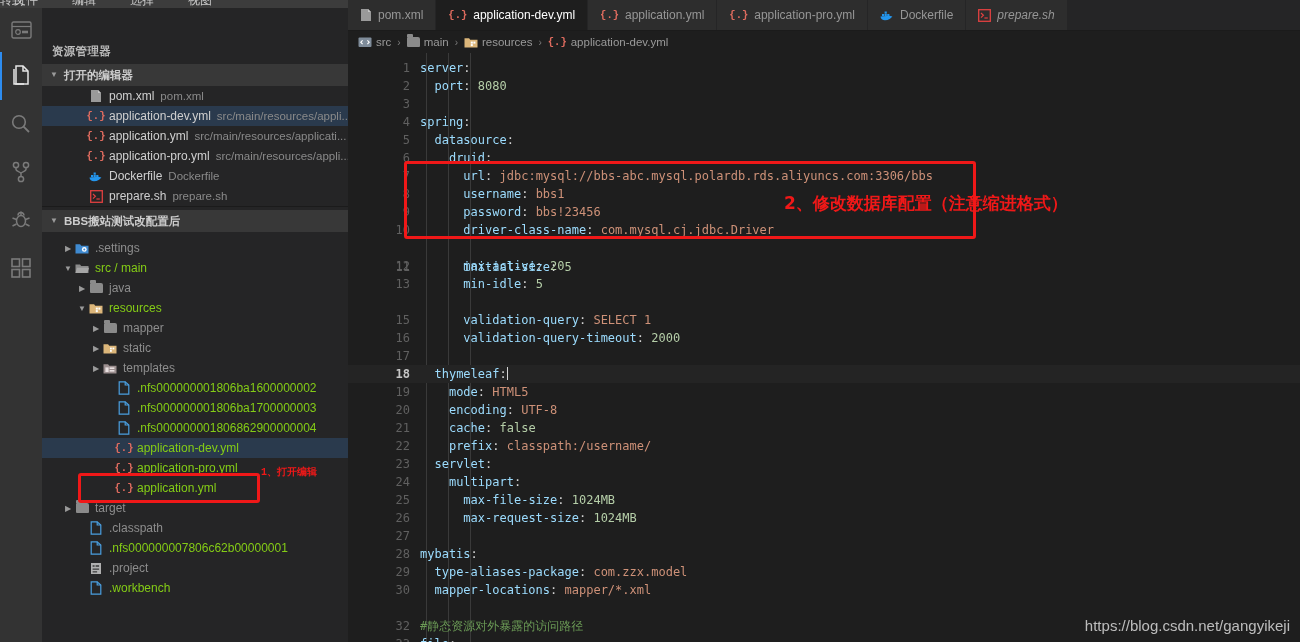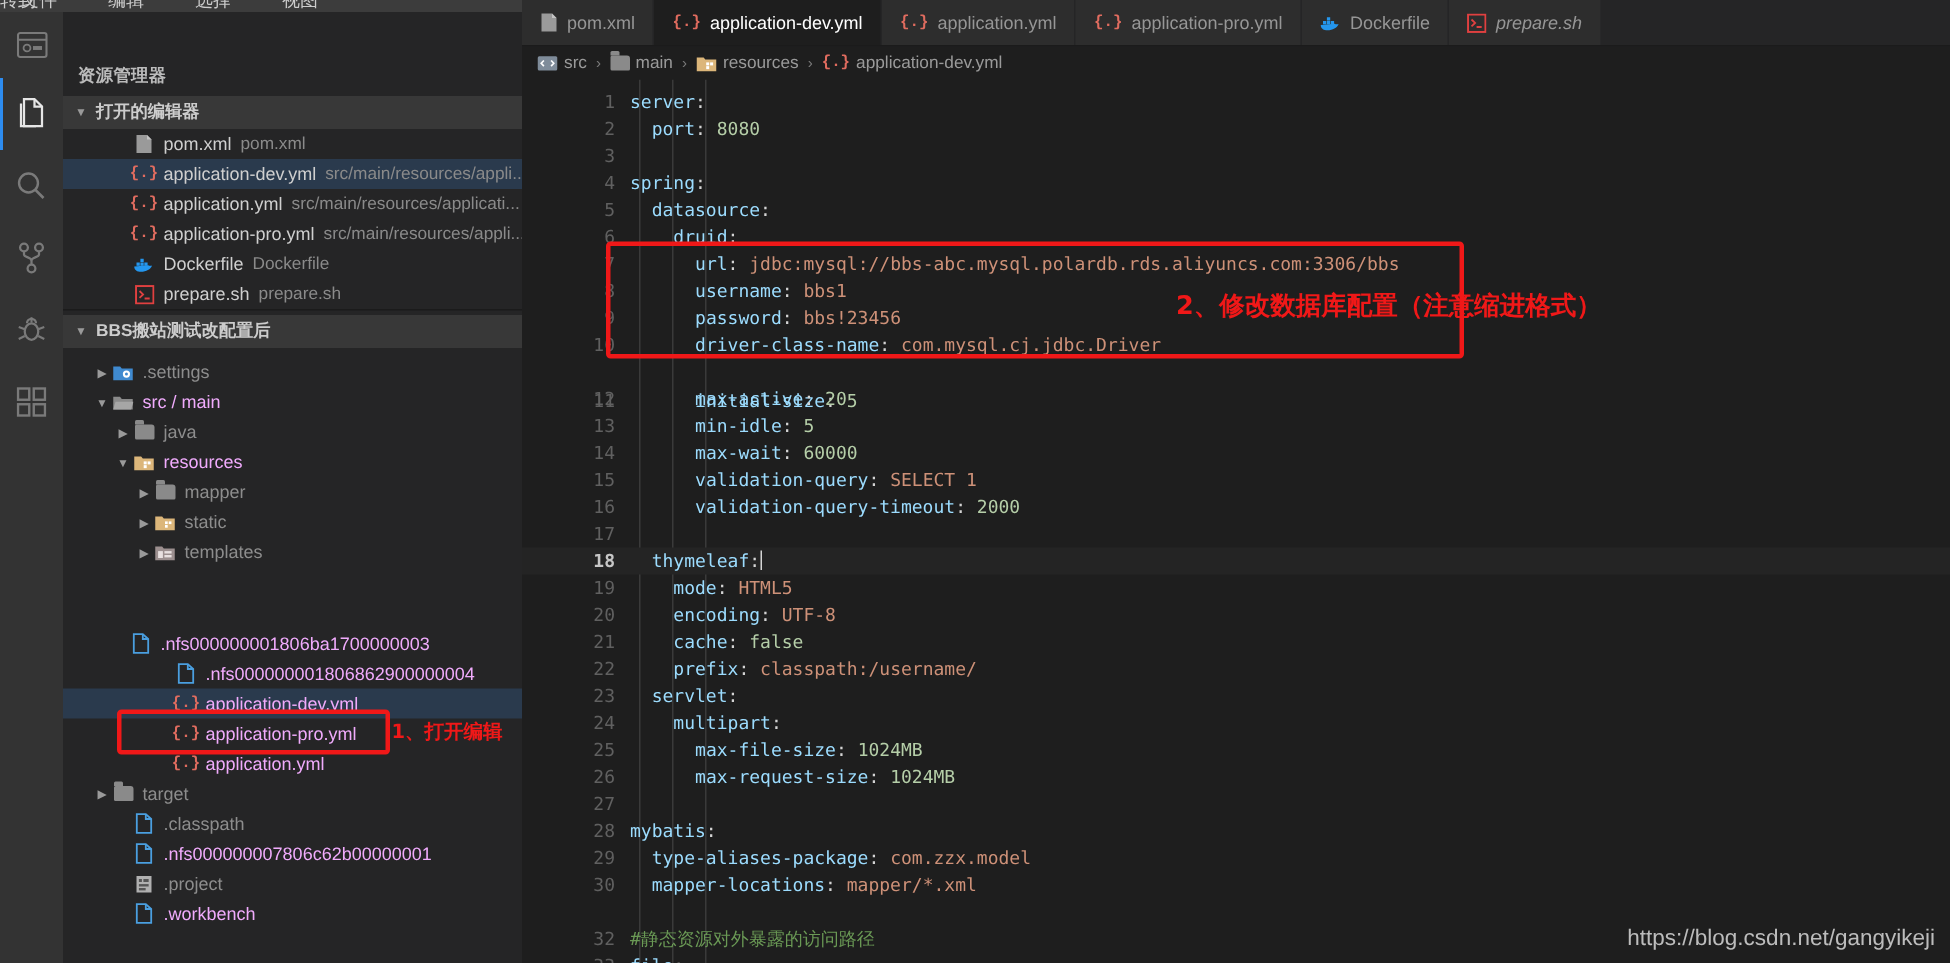--- a/index.html
+++ b/index.html
@@ -67,21 +67,21 @@
   .row .dsc{color:#8a8a8a;margin-left:6px;font-size:11.5px;}
 
   
   .tree{margin-top:6px;}
   .tree .row{height:20px;}
   .tw{
     width:12px;flex:0 0 12px;text-align:center;color:#9a9a9a;font-size:8px;
     display:inline-block;
   }
   .tw.none{visibility:hidden;}
-  .fname{color:#f0abfc;}
+  .fname{color:#84cc16;}
   .fname.dim{color:#8d8d8d;}
 
   
   .i-yml{color:#e06c5f;font-weight:bold;font-size:10.5px;font-family:"Liberation Mono",monospace;}
   .i-folder{width:13px;height:10px;background:#8a8a8a;border-radius:1px 2px 1px 1px;position:relative;}
   .i-folder:before{content:"";position:absolute;left:0;top:-3px;width:6px;height:3px;background:#8a8a8a;border-radius:1px 1px 0 0;}
 
   .sb-sep{height:1px;background:#1b1b1b;}
 
   
@@ -357,21 +357,31 @@
           <span class="ico">
             <svg width="14" height="11" viewBox="0 0 14 11">
               <path d="M0.5 1.3h4.6l1.1 1.4h7.3v7.8H0.5z" fill="#9c8f8f"></path>
               <rect x="2.4" y="4.4" width="3.2" height="4.6" fill="#e8e0e0"></rect>
               <rect x="6.6" y="4.4" width="4.8" height="1.6" fill="#e8e0e0"></rect>
               <rect x="6.6" y="7" width="4.8" height="1.6" fill="#e8e0e0"></rect>
             </svg>
           </span>
           <span class="fname dim">templates</span>
         </div>
-        <div class="row" style="padding-left: 32px; margin-top: 41px;">
+        <div class="row" style="padding-left: 62px;">
+          <span class="tw none">▶</span>
+          <span class="ico">
+            <svg width="12" height="14" viewBox="0 0 12 14">
+              <path d="M1.2 0.8h6L10.8 4v9.2H1.2z" fill="none" stroke="#4a9fe0" stroke-width="1.2"></path>
+              <path d="M7.2 0.8V4h3.6" fill="none" stroke="#4a9fe0" stroke-width="1.2"></path>
+            </svg>
+          </span>
+          <span class="fname">.nfs000000001806ba1600000002</span>
+        </div>
+        <div class="row" style="padding-left: 62px;">
           <span class="tw none">▶</span>
           <span class="ico">
             <svg width="12" height="14" viewBox="0 0 12 14">
               <path d="M1.2 0.8h6L10.8 4v9.2H1.2z" fill="none" stroke="#4a9fe0" stroke-width="1.2"></path>
               <path d="M7.2 0.8V4h3.6" fill="none" stroke="#4a9fe0" stroke-width="1.2"></path>
             </svg>
           </span>
           <span class="fname">.nfs000000001806ba1700000003</span>
         </div>
         <div class="row" style="padding-left: 62px;">
@@ -557,21 +567,20 @@
         <div class="cline" style="top: 60px; position: absolute; left: 0px; width: 952px;"><span class="ln">4</span><span class="ctext"><span class="k">spring</span><span class="p">:</span></span></div>
         <div class="cline" style="top: 78px; position: absolute; left: 0px; width: 952px;"><span class="ln">5</span><span class="ctext">  <span class="k">datasource</span><span class="p">:</span></span></div>
         <div class="cline" style="top: 96px; position: absolute; left: 0px; width: 952px;"><span class="ln">6</span><span class="ctext">    <span class="k">druid</span><span class="p">:</span></span></div>
         <div class="cline" style="top: 114px; position: absolute; left: 0px; width: 952px;"><span class="ln">7</span><span class="ctext">      <span class="k">url</span><span class="p">:</span> <span class="v">jdbc:mysql://bbs-abc.mysql.polardb.rds.aliyuncs.com:3306/bbs</span></span></div>
         <div class="cline" style="top: 132px; position: absolute; left: 0px; width: 952px;"><span class="ln">8</span><span class="ctext">      <span class="k">username</span><span class="p">:</span> <span class="v">bbs1</span></span></div>
         <div class="cline" style="top: 150px; position: absolute; left: 0px; width: 952px;"><span class="ln">9</span><span class="ctext">      <span class="k">password</span><span class="p">:</span> <span class="v">bbs!23456</span></span></div>
         <div class="cline" style="top: 168px; position: absolute; left: 0px; width: 952px;"><span class="ln">10</span><span class="ctext">      <span class="k">driver-class-name</span><span class="p">:</span> <span class="v">com.mysql.cj.jdbc.Driver</span></span></div>
         <div class="cline" style="top: 186px; position: absolute; left: 0px; width: 952px; margin-top: 19px;"><span class="ln">11</span><span class="ctext">      <span class="k">initial-size</span><span class="p">:</span> <span class="n">5</span></span></div>
         <div class="cline" style="top: 204px; position: absolute; left: 0px; width: 952px;"><span class="ln">12</span><span class="ctext">      <span class="k">max-active</span><span class="p">:</span> <span class="n">20</span></span></div>
         <div class="cline" style="top: 222px; position: absolute; left: 0px; width: 952px;"><span class="ln">13</span><span class="ctext">      <span class="k">min-idle</span><span class="p">:</span> <span class="n">5</span></span></div>
-        <div class="cline" style="top: 240px; position: absolute; left: 0px; width: 952px;"><span class="ln">14</span><span class="ctext">      <span class="k">max-wait</span><span class="p">:</span> <span class="n">60000</span></span></div>
         <div class="cline" style="top: 258px; position: absolute; left: 0px; width: 952px;"><span class="ln">15</span><span class="ctext">      <span class="k">validation-query</span><span class="p">:</span> <span class="v">SELECT 1</span></span></div>
         <div class="cline" style="top: 276px; position: absolute; left: 0px; width: 952px;"><span class="ln">16</span><span class="ctext">      <span class="k">validation-query-timeout</span><span class="p">:</span> <span class="n">2000</span></span></div>
         <div class="cline" style="top: 294px; position: absolute; left: 0px; width: 952px;"><span class="ln">17</span><span class="ctext"></span></div>
         <div class="cline cur" style="top: 312px; position: absolute; left: 0px; width: 952px;"><span class="ln">18</span><span class="ctext">  <span class="k">thymeleaf</span><span class="p">:</span><span class="caret"></span></span></div>
         <div class="cline" style="top: 330px; position: absolute; left: 0px; width: 952px;"><span class="ln">19</span><span class="ctext">    <span class="k">mode</span><span class="p">:</span> <span class="v">HTML5</span></span></div>
         <div class="cline" style="top: 348px; position: absolute; left: 0px; width: 952px;"><span class="ln">20</span><span class="ctext">    <span class="k">encoding</span><span class="p">:</span> <span class="v">UTF-8</span></span></div>
         <div class="cline" style="top: 366px; position: absolute; left: 0px; width: 952px;"><span class="ln">21</span><span class="ctext">    <span class="k">cache</span><span class="p">:</span> <span class="n">false</span></span></div>
         <div class="cline" style="top: 384px; position: absolute; left: 0px; width: 952px;"><span class="ln">22</span><span class="ctext">    <span class="k">prefix</span><span class="p">:</span> <span class="v">classpath:/username/</span></span></div>
         <div class="cline" style="top: 402px; position: absolute; left: 0px; width: 952px;"><span class="ln">23</span><span class="ctext">  <span class="k">servlet</span><span class="p">:</span></span></div>
         <div class="cline" style="top: 420px; position: absolute; left: 0px; width: 952px;"><span class="ln">24</span><span class="ctext">    <span class="k">multipart</span><span class="p">:</span></span></div>
@@ -580,19 +589,19 @@
         <div class="cline" style="top: 474px; position: absolute; left: 0px; width: 952px;"><span class="ln">27</span><span class="ctext"></span></div>
         <div class="cline" style="top: 492px; position: absolute; left: 0px; width: 952px;"><span class="ln">28</span><span class="ctext"><span class="k">mybatis</span><span class="p">:</span></span></div>
         <div class="cline" style="top: 510px; position: absolute; left: 0px; width: 952px;"><span class="ln">29</span><span class="ctext">  <span class="k">type-aliases-package</span><span class="p">:</span> <span class="v">com.zzx.model</span></span></div>
         <div class="cline" style="top: 528px; position: absolute; left: 0px; width: 952px;"><span class="ln">30</span><span class="ctext">  <span class="k">mapper-locations</span><span class="p">:</span> <span class="v">mapper/*.xml</span></span></div>
         <div class="cline" style="top: 564px; position: absolute; left: 0px; width: 952px;"><span class="ln">32</span><span class="ctext"><span class="c">#静态资源对外暴露的访问路径</span></span></div>
         <div class="cline" style="top: 582px; position: absolute; left: 0px; width: 952px;"><span class="ln">33</span><span class="ctext"><span class="k">file</span><span class="p">:</span></span></div>
       </div>
   </div>
 
   <div class="annbox" style="left:78px;top:473px;width:176px;height:24px;"></div>
-  <div class="anntext" style="left:261px;top:479px;font-size:13px;">1、打开编辑</div>
+  <div class="anntext" style="left:261px;top:465px;font-size:10px;font-family:Liberation Mono, monospace;">1、打开编辑</div>
 
   <div class="annbox" style="left:404px;top:161px;width:566px;height:72px;"></div>
   <div class="anntext" style="left:784px;top:192px;font-size:17px;">2、修改数据库配置（注意缩进格式）</div>
 
   <div class="watermark">https://blog.csdn.net/gangyikeji</div>
 </div>
 
 </body></html>

